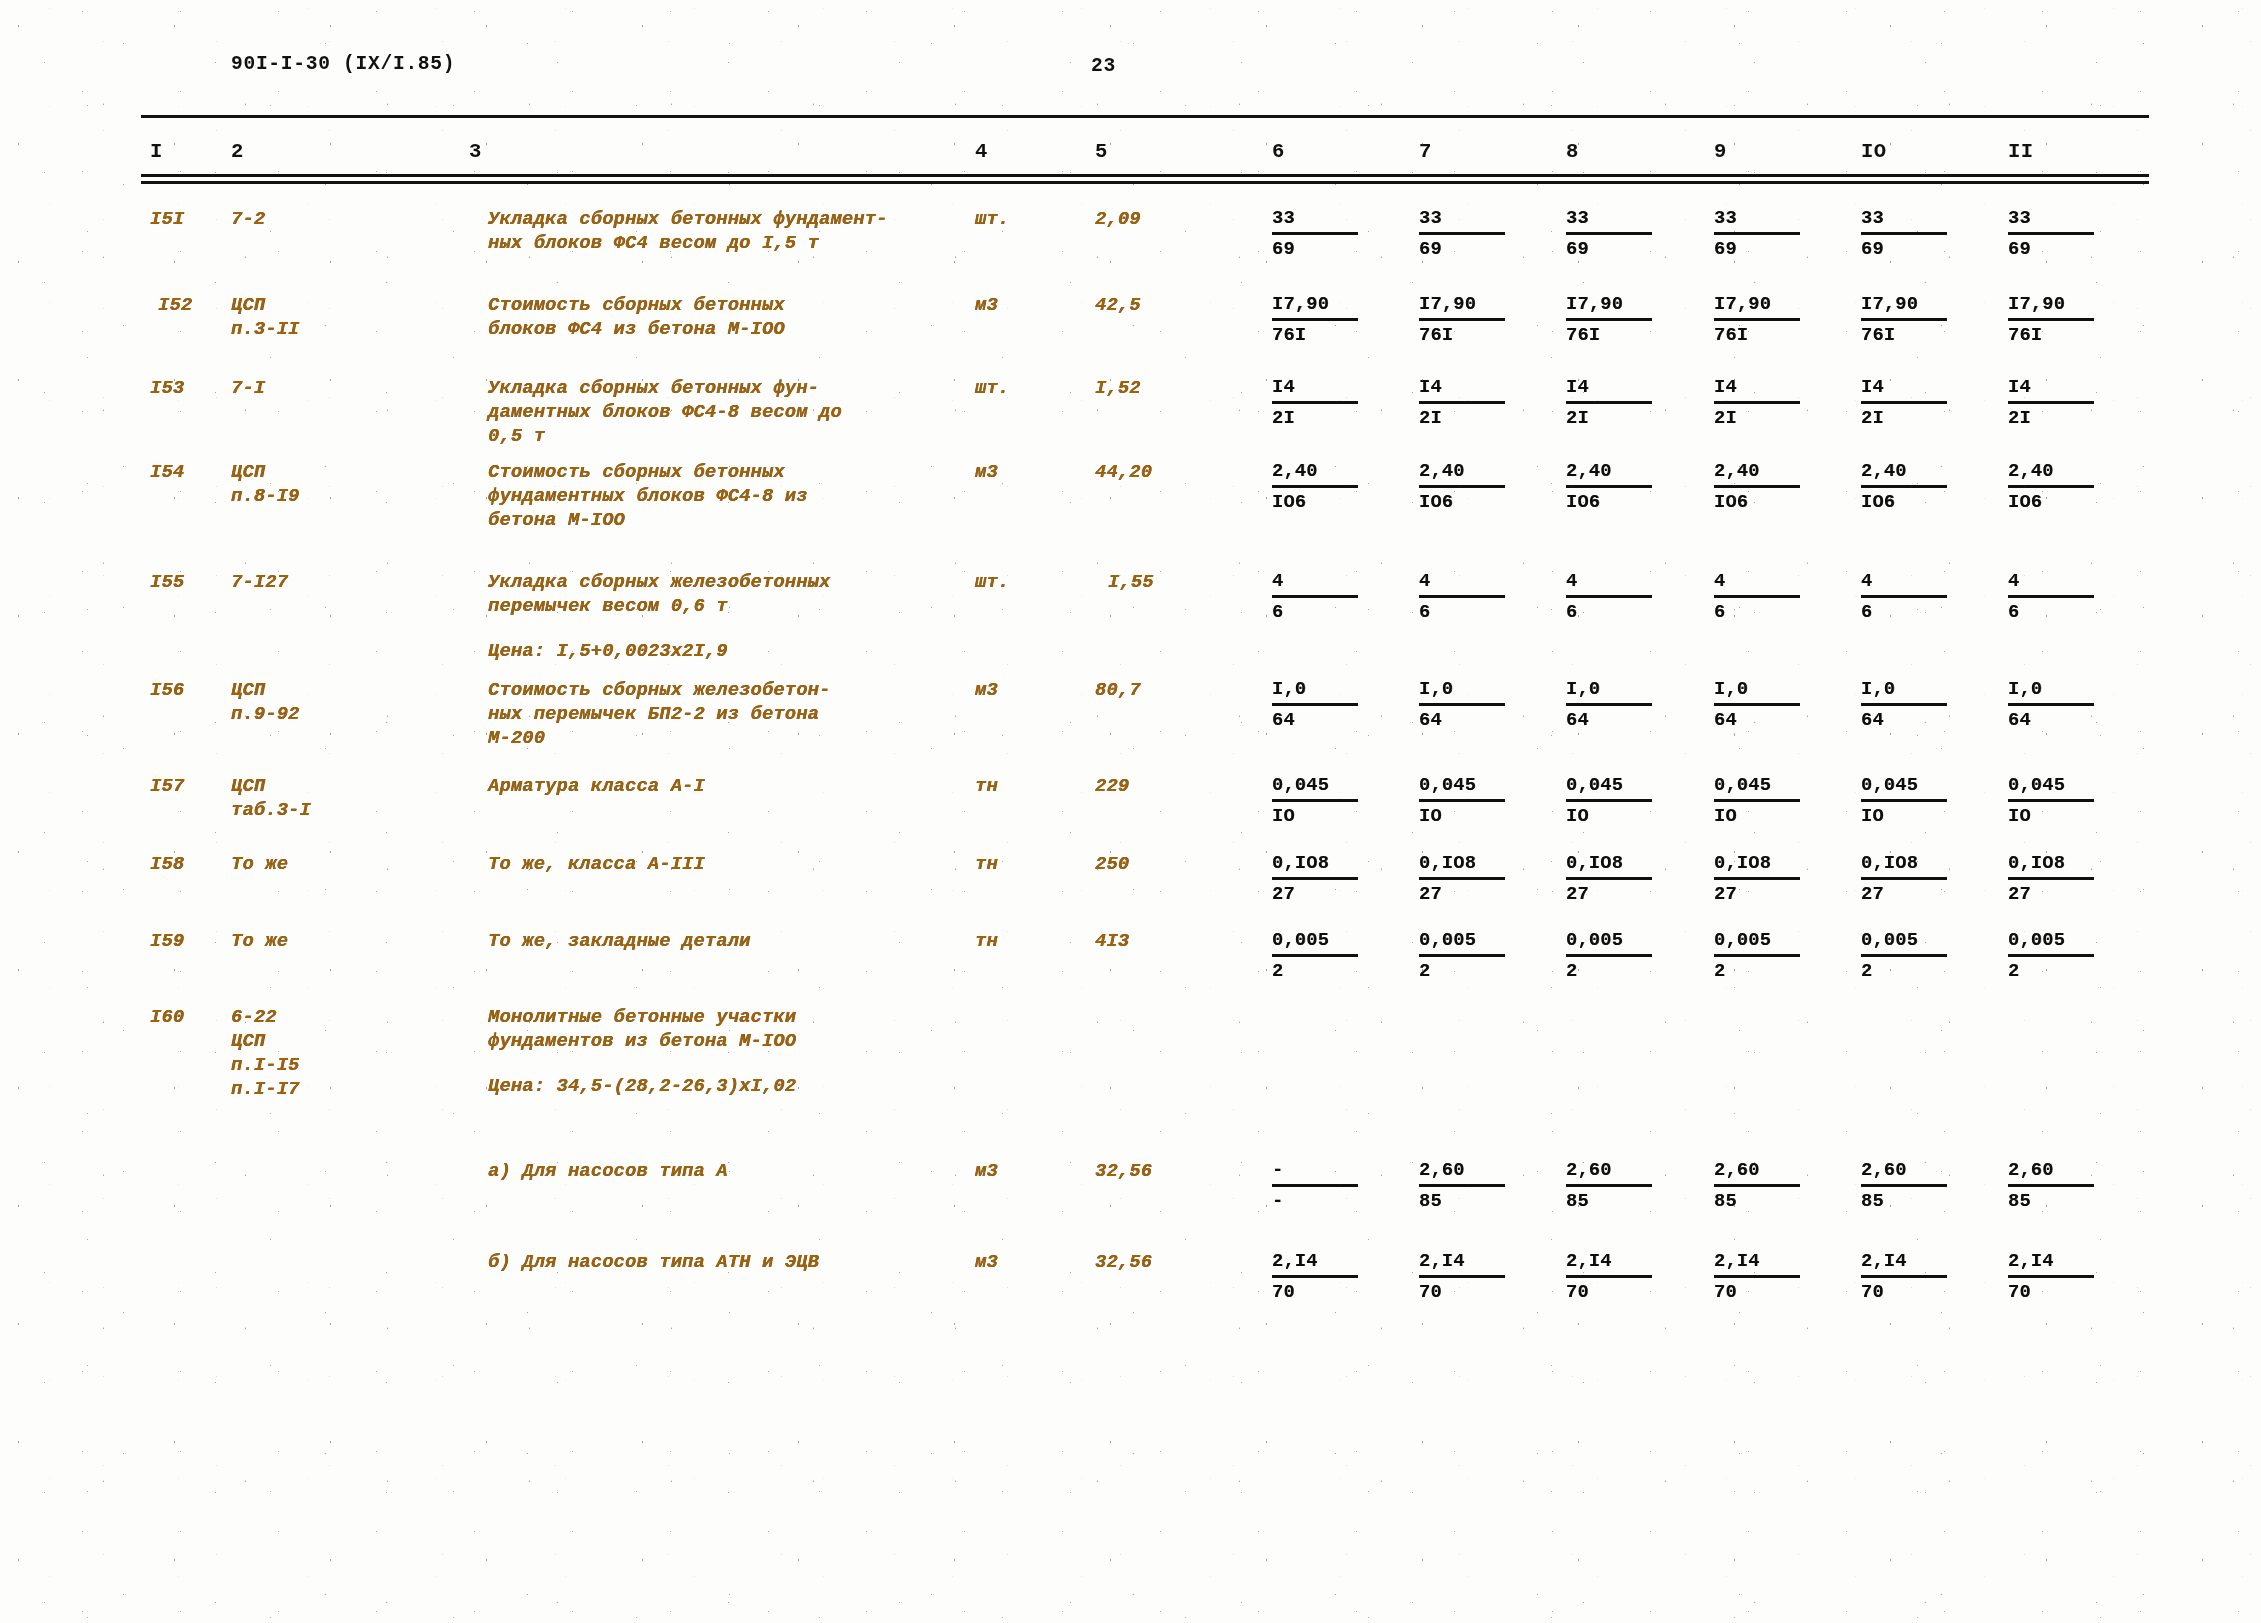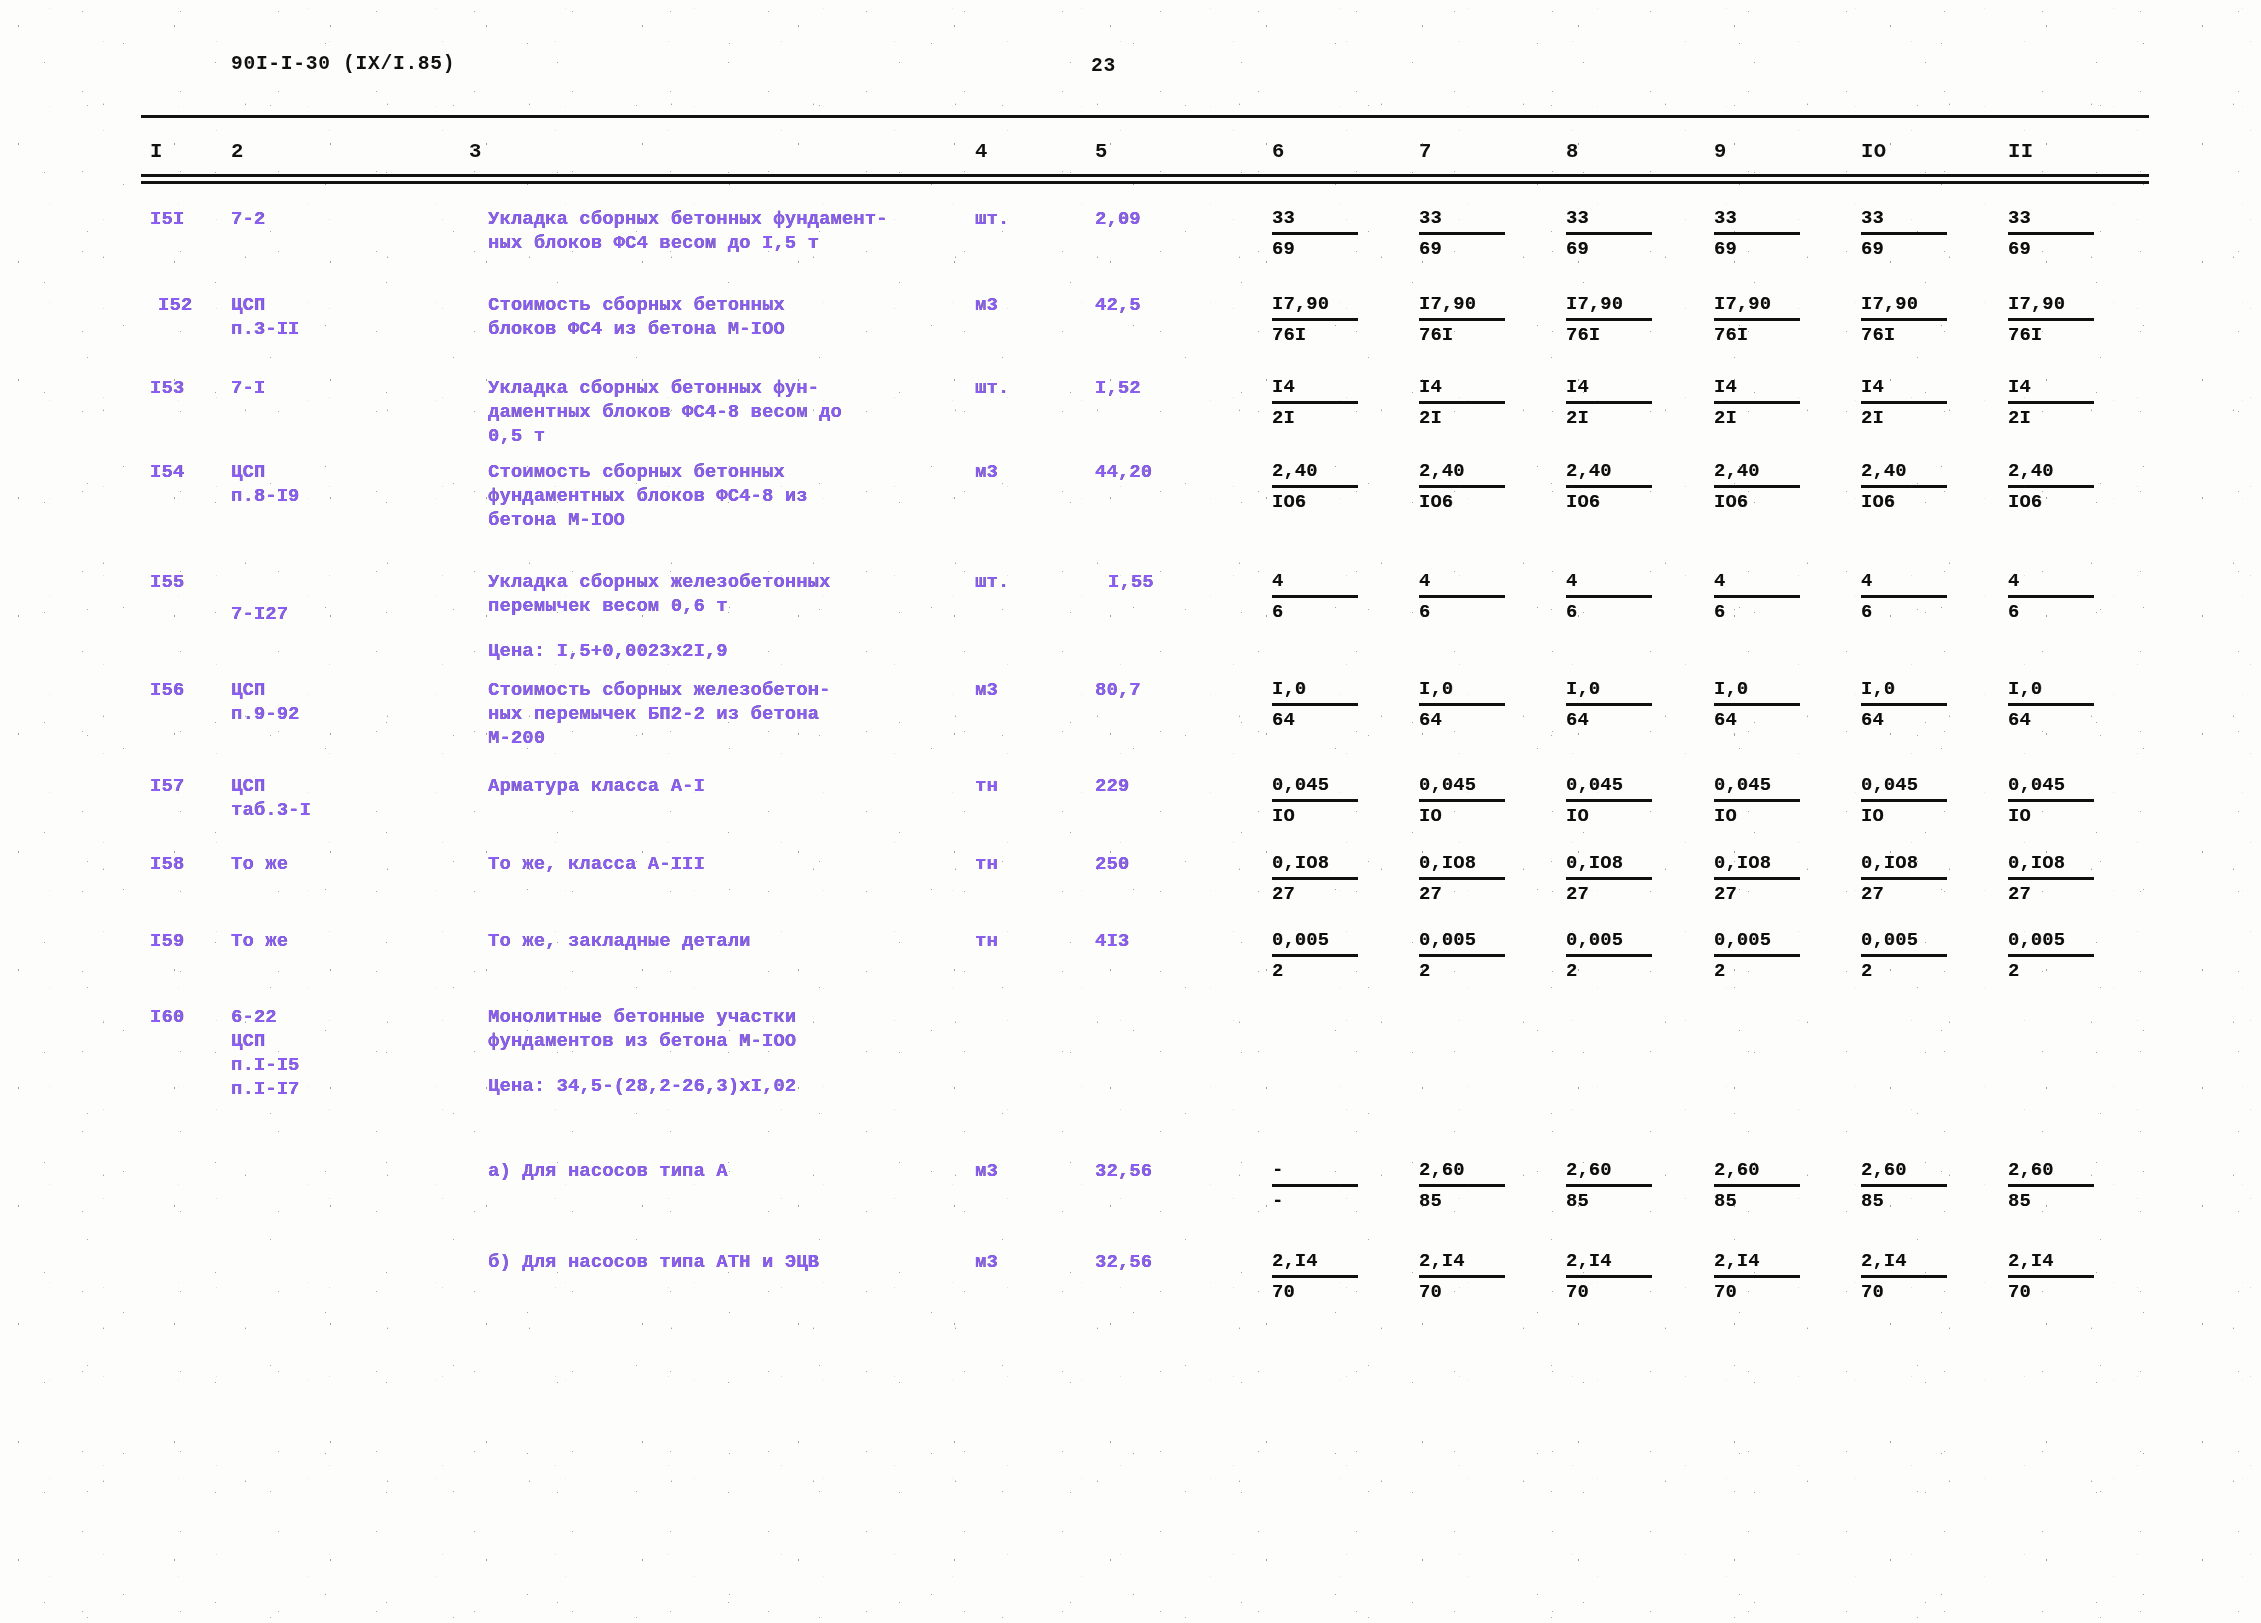--- a/index.html
+++ b/index.html
@@ -80,22 +80,23 @@
   .row { position: absolute; left: 0; width: 2261px; }
 
   .cell {
     position: absolute;
     font-family: "Liberation Mono", "DejaVu Sans Mono", monospace;
     font-weight: 700;
     font-size: 18.7px;
     line-height: 24px;
     letter-spacing: 0.2px;
     white-space: pre-line;
-    color: #8b5cf6;
+    color: #a16207;
     text-shadow: 0.3px 0 0 rgba(0,0,0,.55), 0 0.3px 0 rgba(0,0,0,.35);
+    font-style: italic;
   }
   .c-num   { width: 74px; }
   .c-code  { width: 152px; }
   .c-desc  { width: 550px; margin-left: 19px; }
   .c-unit  { width: 93px; }
   .c-qty   { width: 142px; }
 
   .price-note { font-family: "Liberation Mono","DejaVu Sans Mono", monospace;
                 font-weight: 700; font-size: 18.7px; letter-spacing: 0.2px; }
 
@@ -294,21 +295,21 @@
           <span class="den">IО6</span>
         </div>
         <div class="frac" style="left: 2008px;">
           <span class="num">2,40</span>
           <span class="bar"></span>
           <span class="den">IО6</span>
         </div>
       </div>
       <div class="row" style="top: 378px;">
         <div class="cell c-num" style="left: 150px;">I55</div>
-        <div class="cell c-code" style="left: 231px; margin-top: 32px;">7-I27</div>
+        <div class="cell c-code" style="left: 231px;">7-I27</div>
         <div class="cell c-desc" style="left: 469px;">Укладка сборных железобетонных
 перемычек весом 0,6 т</div>
         <div class="cell c-unit" style="left: 975px;">шт.</div>
         <div class="cell c-qty" style="left: 1108px;">I,55</div>
         <div class="cell c-desc price-note" style="left: 469px; top: 69px;">Цена: I,5+0,0023x2I,9</div>
         <div class="frac" style="left: 1272px;">
           <span class="num">4</span>
           <span class="bar"></span>
           <span class="den">6</span>
         </div>

